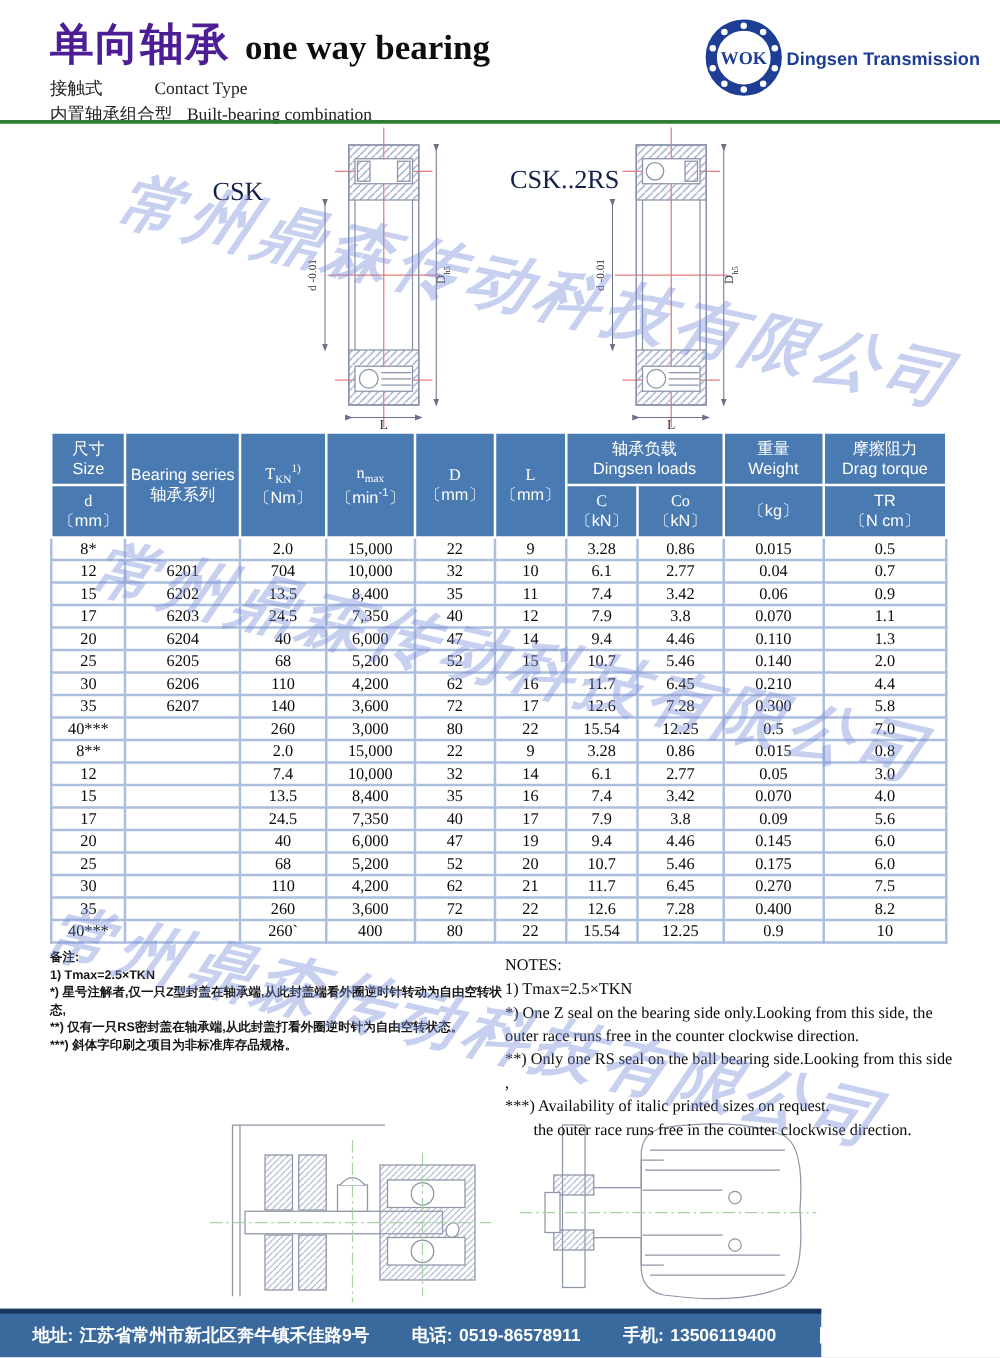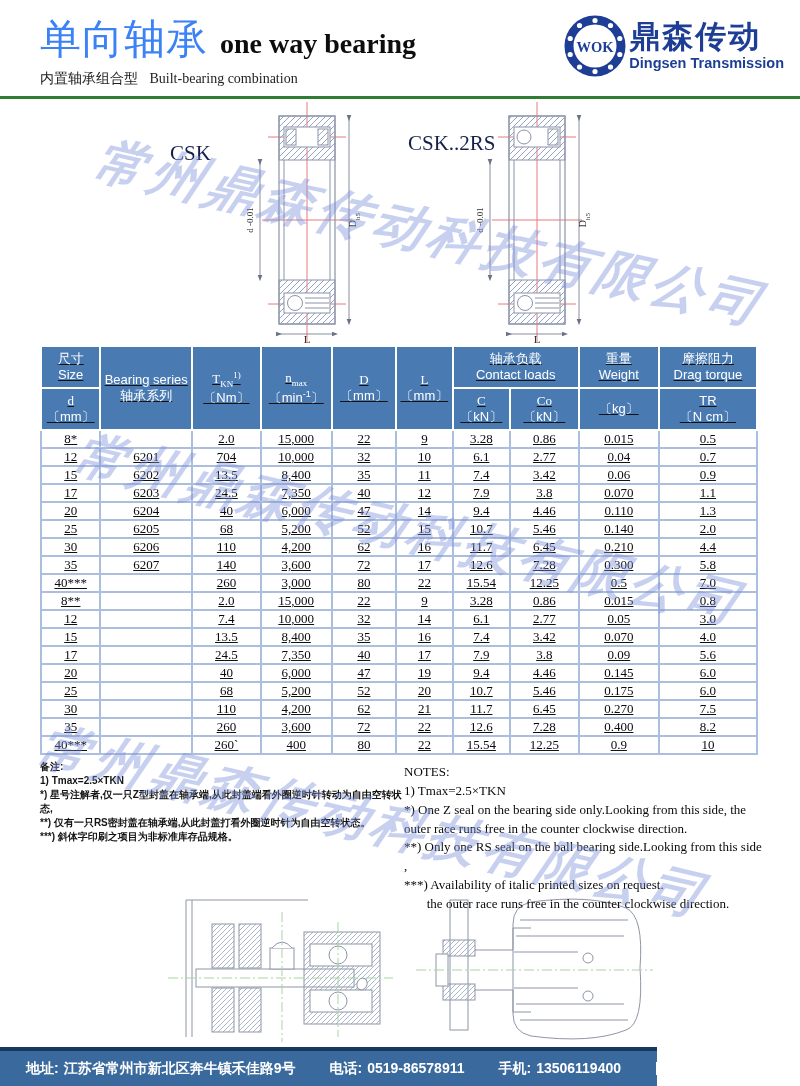--- a/index.html
+++ b/index.html
@@ -5,21 +5,21 @@
   html,body { margin:0; padding:0; background:#e8e8e8; }
   .page {
     position:relative; width:800px; height:1086px; margin:0 auto;
     background:#ffffff; overflow:hidden;
     font-family:"Liberation Sans", sans-serif; color:#111;
   }
 
   
   .hdr { position:absolute; left:40px; top:12px; }
   .title-line { white-space:nowrap; }
-  .title-zh { font-size:41px; font-weight:normal; letter-spacing:1px; color:#3b82f6; }
+  .title-zh { font-size:35px; font-weight:bold; letter-spacing:1px; color:#4c1d95; }
   .title-en { font-size:28px; font-weight:bold; font-family:"Liberation Serif", serif; margin-left:12px; color:#0d0d0d; }
   .sub-line { font-size:14px; color:#222; margin-top:3px; font-family:"Liberation Serif", serif; }
   .sub-zh { font-family:"Liberation Sans", sans-serif; display:inline-block; min-width:72px; }
   .sub-en { margin-left:8px; }
 
   .logo { position:absolute; right:16px; top:14px; display:flex; align-items:center; gap:2px; }
   .logo-text .zh { font-size:31px; font-weight:bold; color:var(--navy); letter-spacing:2px; line-height:1; }
   .logo-text .en { font-size:14.5px; font-weight:bold; color:var(--navy); margin-top:3px;text-align:center; }
 
   .green-rule { position:absolute; left:0; top:96px; width:800px; height:3px; background:var(--green); }
@@ -35,21 +35,21 @@
   .wm3 { left:52px;  top:712px; transform:rotate(13deg)   skewX(-8deg); }
 
   
   .draw-top { position:absolute; left:0; top:100px; z-index:1; }
   .draw-bottom { position:absolute; left:0; top:888px; z-index:1; }
   .draw-label { font-family:"Liberation Serif", serif; }
 
   
   table.spec {
     position:absolute; left:40px; top:345px; width:718px; z-index:2;
-    border-collapse:collapse; table-layout:fixed; text-align:center;text-decoration:underline;
+    border-collapse:collapse; table-layout:fixed; text-align:center;
   }
   table.spec th {
     background:var(--hdrblue); color:#fff; font-weight:normal;
     border:2px solid #ffffff; font-size:13px; line-height:1.25;
     height:38px; padding:1px 0;
   }
   table.spec th .ser { font-family:"Liberation Serif", serif; }
   table.spec sub { font-size:9px; }
   table.spec sup { font-size:9px; }
   table.spec td {
@@ -78,20 +78,24 @@
   .footer .item .lbl { margin-right:5px; }
 </style>
 </head>
 <body>
 
 <div class="page" data-name="catalog-page" style="--navy: #1d3e94; --green: #2e7d33; --hdrblue: #4a7ab2; --grid: #abbedd; --footer: #3a6a9d; --footeredge: #17375e; --wm: rgba(125,142,219,0.42);">
 
   <div class="hdr" data-name="page-header">
     <div class="title-line" data-name="page-title">
       <span class="title-zh" data-name="title-chinese">单向轴承</span><span class="title-en" data-name="title-english">one way bearing</span>
+    </div>
+    <div class="sub-line" data-name="contact-type-line">
+      <span class="sub-zh" data-name="contact-type-zh">接触式</span>
+      <span class="sub-en" data-name="contact-type-en">Contact Type</span>
     </div>
     <div class="sub-line" data-name="combination-line">
       <span class="sub-zh" data-name="combination-zh">内置轴承组合型</span>
       <span class="sub-en" data-name="combination-en">Built-bearing combination</span>
     </div>
   </div>
 
   <div class="logo" data-name="company-logo">
     <svg width="64" height="64" viewBox="0 0 64 64" data-name="bearing-ring-icon">
       <circle cx="32" cy="32" r="26" fill="none" stroke="#1d3e94" stroke-width="9"></circle>
@@ -103,21 +107,20 @@
         <circle cx="47.5" cy="53" r="2.6"></circle>
           <circle cx="32" cy="57.5" r="2.6"></circle>
         <circle cx="16.5" cy="53" r="2.6"></circle>
           <circle cx="7.2" cy="40.5" r="2.6"></circle>
         <circle cx="7.2" cy="24.5" r="2.6"></circle>
           <circle cx="16.5" cy="11.5" r="2.6"></circle>
       </g>
       <text x="32" y="37.5" text-anchor="middle" font-size="14.5" font-weight="bold" font-family="Liberation Serif, serif" fill="#1d3e94" data-name="logo-badge-text">WOK</text>
     </svg>
     <div class="logo-text" data-name="logo-wordmark">
-      <div class="zh" data-name="logo-name-zh">鼎森传动</div>
       <div class="en" data-name="logo-name-en">Dingsen Transmission</div>
     </div>
   </div>
 
   <div class="green-rule" data-name="header-divider"></div>
 
   <div class="wm wm1" data-name="watermark">常州鼎森传动科技有限公司</div>
   <div class="wm wm2" data-name="watermark">常州鼎森传动科技有限公司</div>
   <div class="wm wm3" data-name="watermark">常州鼎森传动科技有限公司</div>
 
@@ -215,21 +218,21 @@
           <span class="ser"><span>n</span><sub>max</sub></span><br>
           <span><span>〔min</span><sup>-1</sup><span>〕</span></span>
         </th>
         <th rowspan="2" data-name="col-d-header">
           <span class="ser">D</span><br><span>〔mm〕</span>
         </th>
         <th rowspan="2" data-name="col-l-header">
           <span class="ser">L</span><br><span>〔mm〕</span>
         </th>
         <th colspan="2" data-name="col-loads-header">
-          <span>轴承负载</span><br><span>Contact loads</span>
+          <span>轴承负载</span><br><span>Dingsen loads</span>
         </th>
         <th data-name="col-weight-header">
           <span>重量</span><br><span>Weight</span>
         </th>
         <th data-name="col-drag-header">
           <span>摩擦阻力</span><br><span>Drag torque</span>
         </th>
       </tr>
       <tr>
         <th data-name="col-size-subheader">

